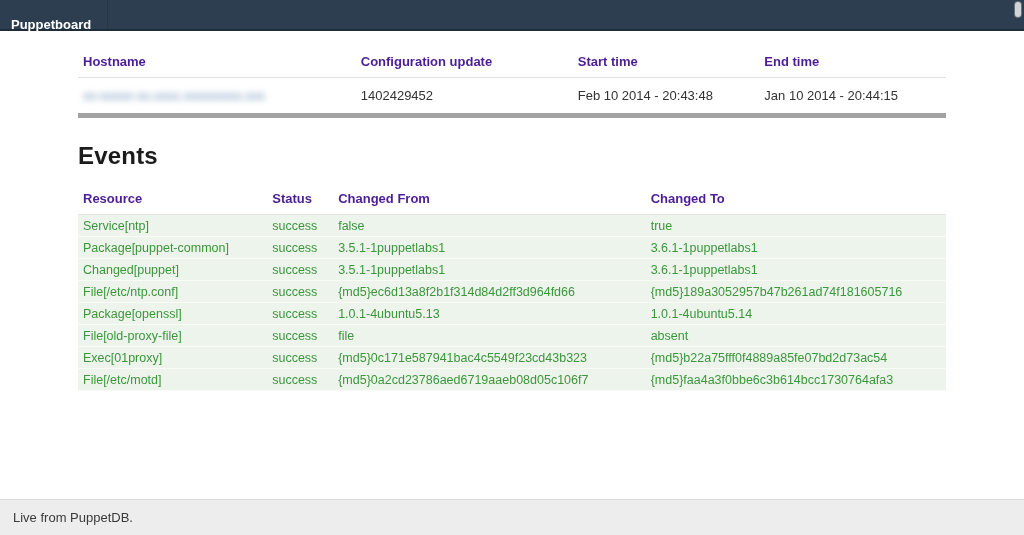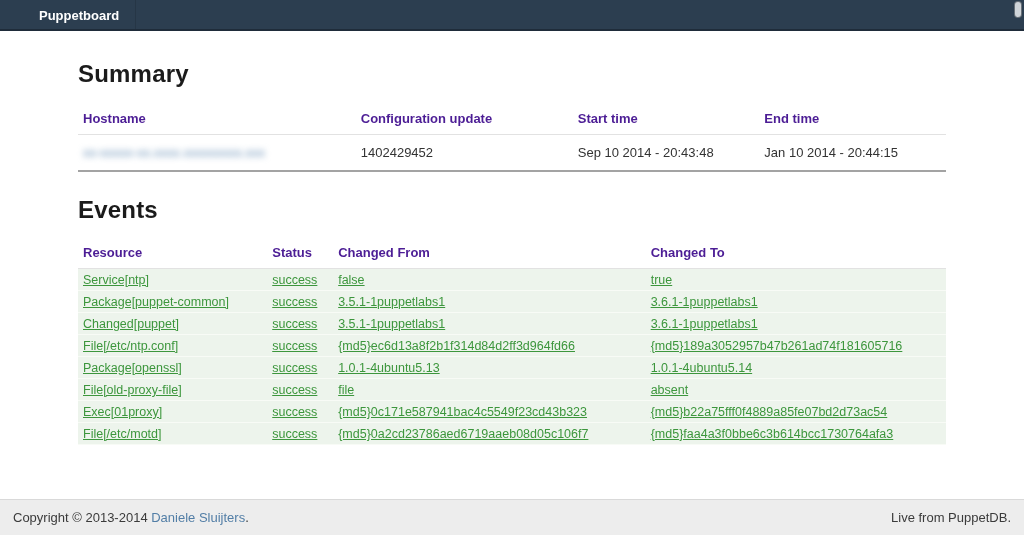--- a/index.html
+++ b/index.html
@@ -26,22 +26,21 @@
     display: block;
     color: #ffffff;
     text-decoration: none;
     font-size: 13px;
     line-height: 31px;
     padding: 0 17px;
     border-right: 1px solid rgba(0,0,0,0.12);
   }
   .navbar .brand {
     font-weight: 700;
-    padding: 0 16px 0 11px;
-    margin-left: 28px;
+    padding: 9px 16px 0 11px;
   }
   .navbar .nav-item { font-weight: 600; }
 
   
   .scroll-thumb {
     position: absolute;
     top: 1px;
     right: 2px;
     width: 8px;
     height: 17px;
@@ -75,21 +74,21 @@
     padding: 9px 5px 8px 5px;
     border-bottom: 1px solid #e2e2e2;
   }
 
   
   .summary-table { margin-top: 14px; }
   .summary-table td {
     font-size: 13px;
     color: #333333;
     padding: 10px 5px;
-    border-bottom: 2px solid #a3a3a3;
+    border-bottom: 5px solid #a3a3a3;
   }
   .summary-table .col-hostname { width: 32%; }
   .summary-table .col-config   { width: 25%; }
   .summary-table .col-start    { width: 21.5%; }
   .summary-table .col-end      { width: 21.5%; }
   .hostname-link {
     color: #6d93b8;
     text-decoration: none;
     filter: blur(3px);
   }
@@ -97,21 +96,20 @@
   
   .events-table { margin-top: 12px; }
   .events-table tbody td {
     font-size: 12.5px;
     color: #3c963c;
     background: #edf4ec;
     padding: 4px 5px 3px 5px;
     border-bottom: 1px solid #f8fbf6;
     overflow: hidden;
     white-space: nowrap;
-    text-decoration: underline;
   }
   .events-table .col-resource { width: 21.8%; }
   .events-table .col-status   { width: 7.6%; }
   .events-table .col-from     { width: 36%; }
   .events-table .col-to       { width: 34.6%; }
 
   
   .footer {
     position: absolute;
     left: 0; right: 0; bottom: 0;
@@ -133,21 +131,20 @@
 <div class="page">
 
   <nav class="navbar">
     <a href="#" class="brand">Puppetboard</a>
   </nav>
 
   <div class="scroll-thumb"></div>
 
   <div class="content">
 
-    <h2 class="section-heading summary-heading">Summary</h2>
 
     <table class="summary-table">
       <colgroup>
         <col class="col-hostname">
           <col class="col-config">
           <col class="col-start">
           <col class="col-end">
       </colgroup>
       <thead>
         <tr>
@@ -156,21 +153,21 @@
           <th>Start time</th>
           <th>End time</th>
         </tr>
       </thead>
       <tbody>
         <tr>
           <td>
             <a href="#" class="hostname-link">xx-xxxxx-xx.xxxx.xxxxxxxxx.xxx</a>
           </td>
           <td>1402429452</td>
-          <td>Sep 10 2014 - 20:43:48</td>
+          <td>Feb 10 2014 - 20:43:48</td>
           <td>Jan 10 2014 - 20:44:15</td>
         </tr>
       </tbody>
     </table>
 
     <h2 class="section-heading events-heading">Events</h2>
 
     <table class="events-table">
       <colgroup>
         <col class="col-resource">
@@ -234,19 +231,16 @@
             <td>success</td>
             <td>{md5}0a2cd23786aed6719aaeb08d05c106f7</td>
             <td>{md5}faa4a3f0bbe6c3b614bcc1730764afa3</td>
           </tr>
         </tbody>
     </table>
 
   </div>
 
   <footer class="footer">
-    <span>
-      <span>Copyright © 2013-2014 </span><a href="#">Daniele Sluijters</a><span>.</span>
-    </span>
     <span>Live from PuppetDB.</span>
   </footer>
 
 </div>
 
 </body></html>

